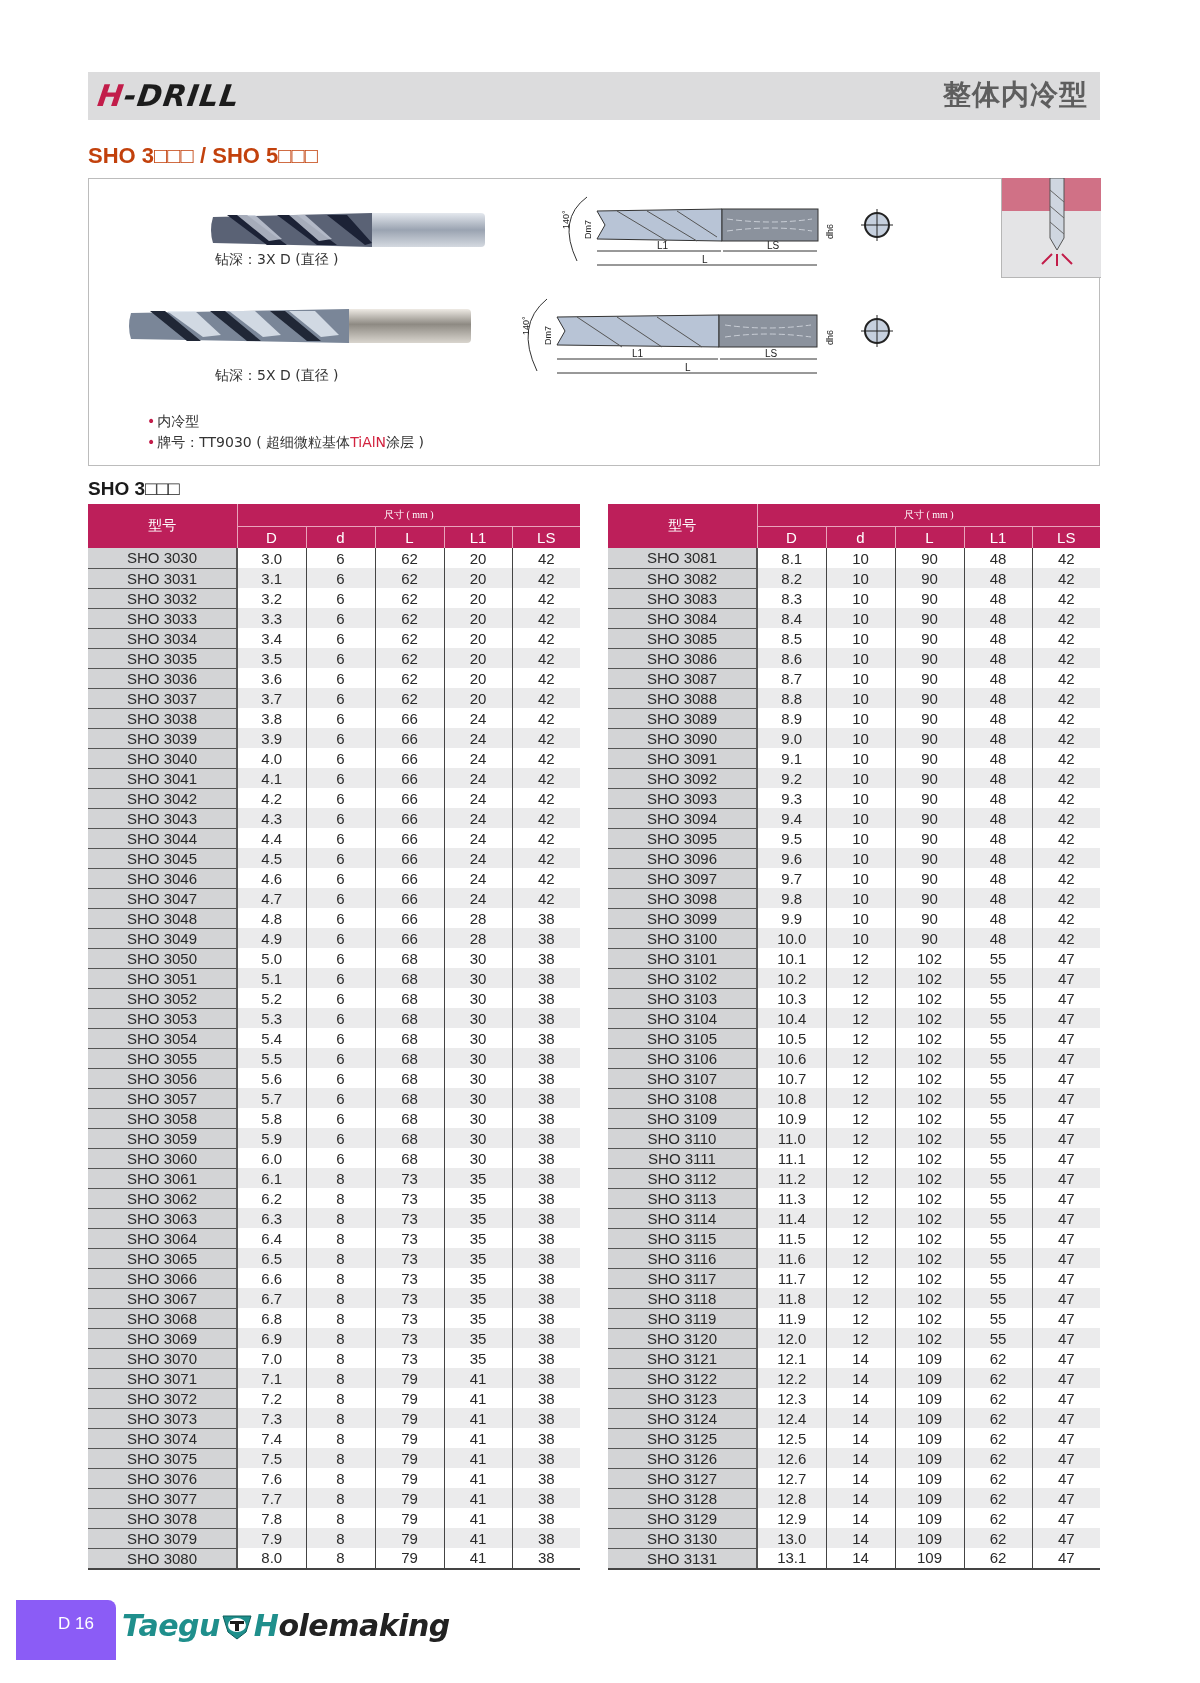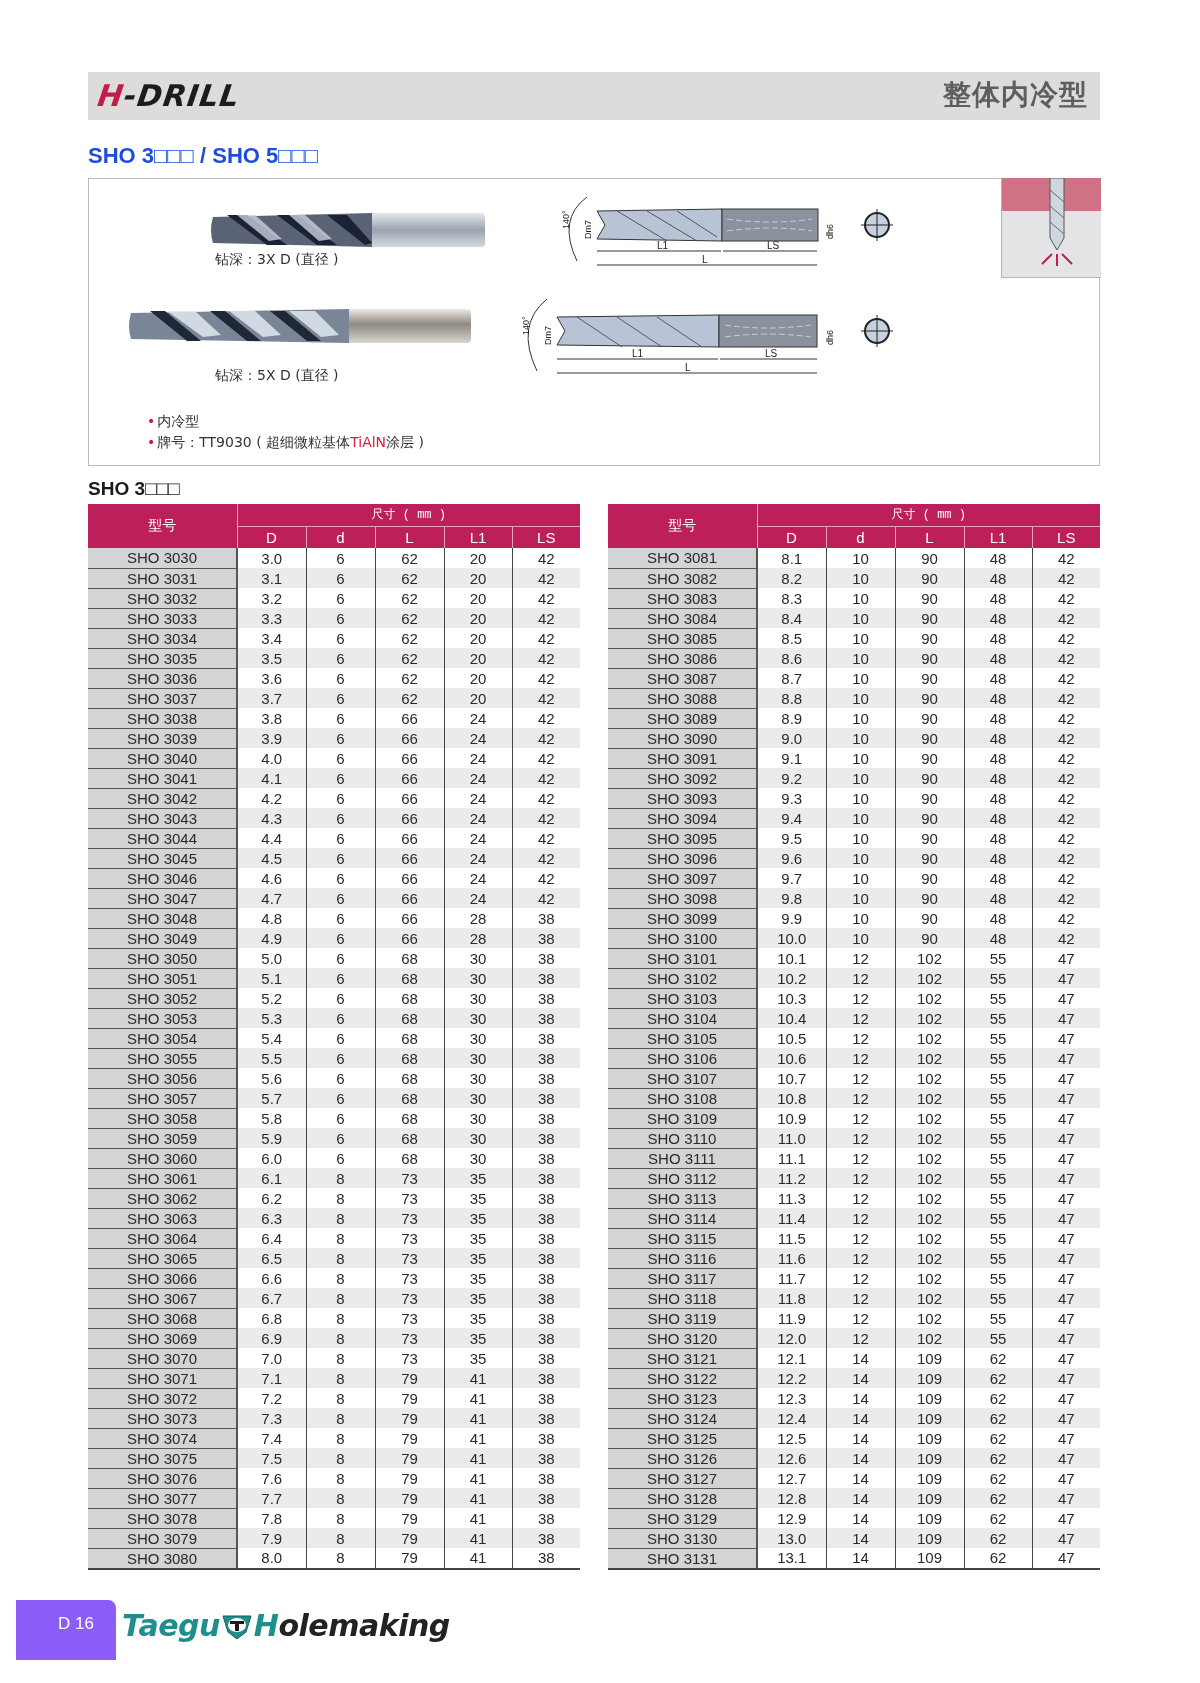--- a/index.html
+++ b/index.html
@@ -4,38 +4,38 @@
 <style>
   * { box-sizing: border-box; margin: 0; padding: 0; }
   html, body { width: 1200px; height: 1683px; background: #ffffff; overflow: hidden; }
   body { position: relative; font-family: "Liberation Sans", "DejaVu Sans", sans-serif; color: #222; }
 
   .header-bar { position: absolute; left: 88px; top: 72px; width: 1012px; height: 48px; background: #dcdcdd; }
   .logo { position: absolute; left: 10px; top: 6px; font-family: "DejaVu Sans", sans-serif; font-weight: bold; font-style: italic; font-size: 30px; letter-spacing: 1px; color: #1c1c1c; transform: skewX(-8deg); }
   .logo .h { color: #c21d4a; }
   .header-title { position: absolute; right: 12px; top: 4px; font-family: "DejaVu Sans", sans-serif; font-weight: bold; font-size: 28px; color: #5e5e5e; letter-spacing: 1px; }
 
-  .series-title { position: absolute; left: 88px; top: 143px; font-weight: bold; font-size: 22px; color: #1d4ed8; }
+  .series-title { position: absolute; left: 88px; top: 143px; font-weight: bold; font-size: 22px; color: #c2410c; }
 
   .product-box { position: absolute; left: 88px; top: 178px; width: 1012px; height: 288px; border: 1px solid #bcbcbc; background: #fff; }
   .drill-photo { position: absolute; }
   .photo-caption { position: absolute; font-size: 14px; color: #333; font-family: "DejaVu Sans", sans-serif; }
   .bullets { position: absolute; left: 58px; top: 232px; font-size: 14px; color: #333; font-family: "DejaVu Sans", sans-serif; line-height: 21px; }
   .bullets .dot { color: #c21d4a; margin-right: 2px; }
   .bullets .red { color: #d2233f; }
   .schematic { position: absolute; }
   .coolant-illus { position: absolute; left: 912px; top: -1px; width: 100px; height: 100px; background: #e4e4e6; border-left: 1px solid #b6b6b6; border-bottom: 1px solid #b6b6b6; }
   .coolant-illus .pink { position: absolute; left: 0; top: 0; width: 100%; height: 33px; background: #d07186; }
 
   .table-title { position: absolute; left: 88px; top: 478px; font-weight: bold; font-size: 19px; color: #1a1a1a; }
 
   table.spec { position: absolute; top: 504px; border-collapse: collapse; table-layout: fixed; font-family: "Liberation Sans", sans-serif; }
   table.spec th { background: #bd1f5a; color: #fff; font-weight: normal; font-size: 15px; height: 22px; padding: 0; text-align: center; border-left: 1px solid #e9a3bb; }
   table.spec th.model-h { border-left: none; height: 44px; font-family: "DejaVu Sans", sans-serif; font-size: 14px; }
-  table.spec th.group-h { border-bottom: 1px solid #e9a3bb; font-family: Liberation Mono, monospace; font-size: 12px; }
+  table.spec th.group-h { border-bottom: 1px solid #e9a3bb; font-family: Liberation Serif, serif; font-size: 10px; }
   table.spec td { height: 20px; padding: 0; font-size: 15px; text-align: center; color: #2a2a2a; line-height: 19px; border-left: 1px solid #444; }
   table.spec td.model { background: #d3d4d6; border-left: none; border-right: 2px solid #555; border-bottom: 1px solid #555; }
   table.spec tr:nth-child(odd) td.v { background: #ffffff; }
   table.spec tr:nth-child(even) td.v { background: #ebebec; }
   table.spec tbody tr:last-child td { border-bottom: 2px solid #444; }
   table.spec td.v:first-of-type { border-left: none; }
 
   .footer-tab { position: absolute; left: 16px; top: 1600px; width: 100px; height: 60px; background: #8b5cf6; border-top-right-radius: 8px; }
   .footer-tab span { position: absolute; left: 42px; top: 14px; color: #fff; font-size: 17px; }
   .brand { position: absolute; left: 122px; top: 1608px; font-family: "DejaVu Sans", sans-serif; font-weight: bold; font-size: 30px; letter-spacing: -0.5px; font-style: italic; }

